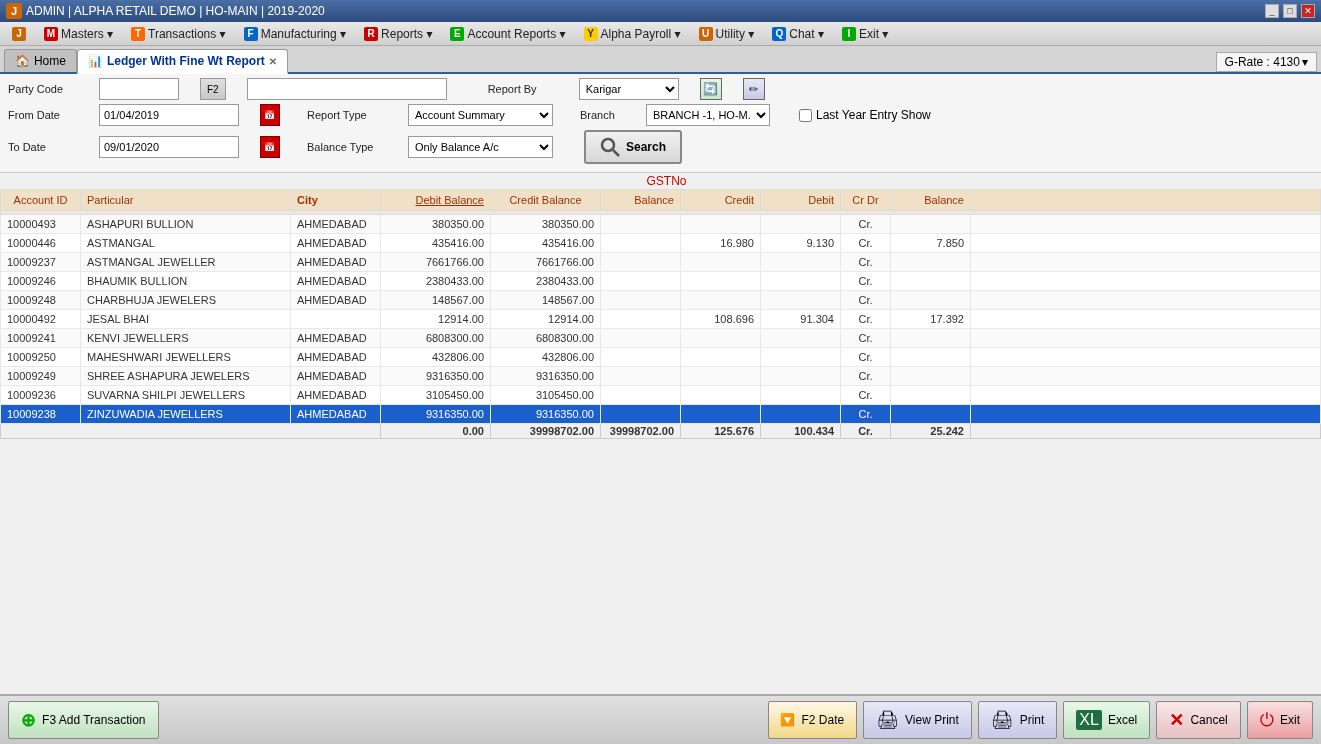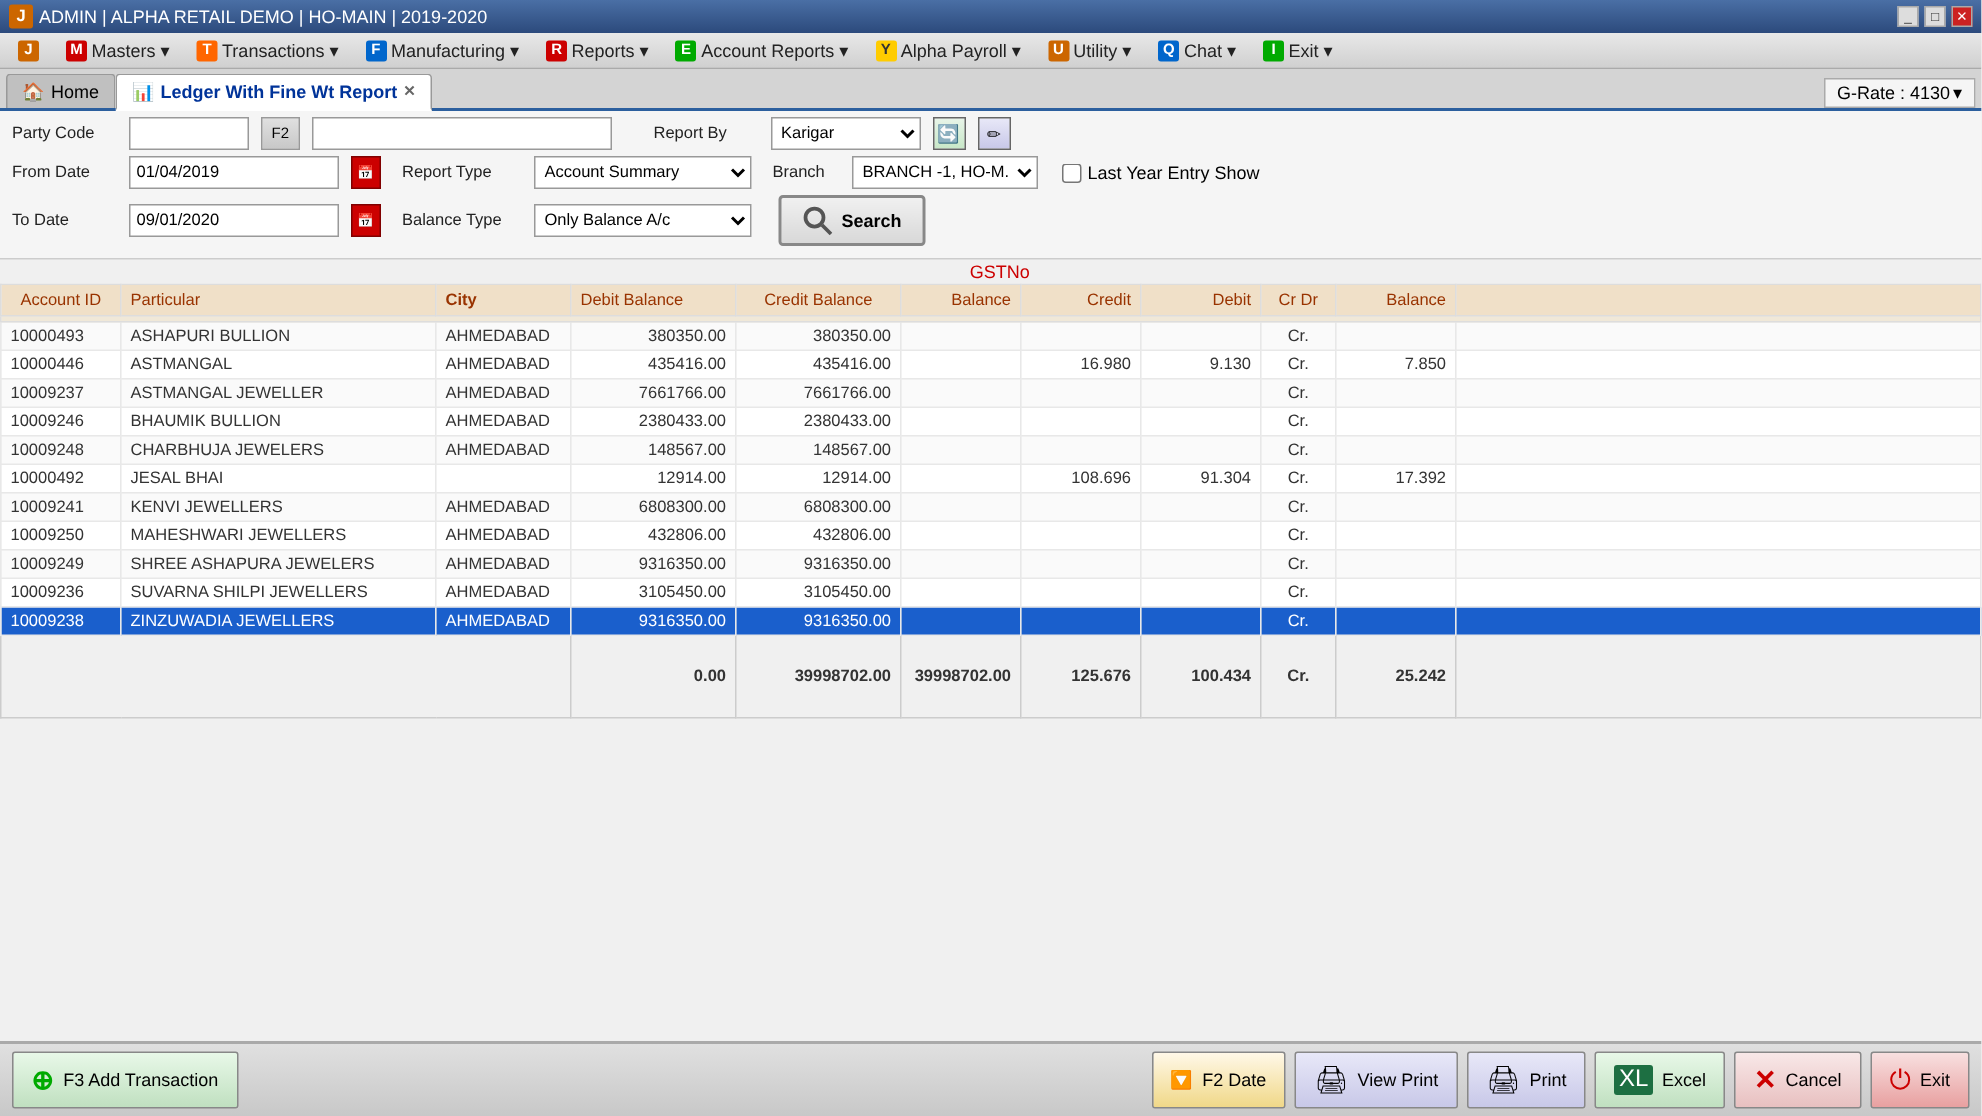--- a/index.html
+++ b/index.html
@@ -85,21 +85,21 @@
 
     
     .form-area {
       background: #f5f5f5;
       padding: 4px 8px;
       border-bottom: 1px solid #ccc;
     }
     .form-row {
       display: flex;
       align-items: center;
-      gap: 8px;
+      gap: 21px;
       margin-bottom: 4px;
     }
     .form-label { font-size: 11px; color: #222; min-width: 70px; }
     .form-input {
       height: 22px;
       border: 1px solid #999;
       padding: 0 4px;
       font-size: 11px;
       background: white;
     }
@@ -212,21 +212,21 @@
       font-size: 11px;
       color: #333;
       white-space: nowrap;
     }
     .data-cell.right { text-align: right; }
     .data-cell.center { text-align: center; }
 
     
     .summary-row { background: #f0f0f0; }
     .summary-cell {
-      padding: 21px 6px;
+      padding: 1px 6px;
       border: 1px solid #ccc;
       font-size: 11px;
       font-weight: bold;
       color: #333;
       text-align: right;
     }
 
     
     .footer {
       height: 50px;
@@ -399,21 +399,21 @@
     <span>GSTNo</span>
   </div>
 
   <div class="table-container">
     <table class="report-table">
       <thead>
         <tr class="header-col-row">
           <td class="header-col-cell" style="width:80px;text-align:center;">Account ID</td>
           <td class="header-col-cell" style="width:210px;">Particular</td>
           <td class="header-col-cell" style="width:90px;font-weight:bold;">City</td>
-          <td class="header-col-cell" style="width:110px;">Debit Balance</td>
+          <td class="header-col-cell" style="width:110px;text-align:right;text-decoration:underline;">Debit Balance</td>
           <td class="header-col-cell" style="width:110px;text-align:center;">Credit Balance</td>
           <td class="header-col-cell" style="width:80px;text-align:right;">Balance</td>
           <td class="header-col-cell" style="width:80px;text-align:right;">Credit</td>
           <td class="header-col-cell" style="width:80px;text-align:right;">Debit</td>
           <td class="header-col-cell" style="width:50px;text-align:center;">Cr Dr</td>
           <td class="header-col-cell" style="width:80px;text-align:right;">Balance</td>
           <td class="header-col-cell" style="flex:1;"></td>
         </tr>
         <tr>
           <td colspan="11" style="height:4px;background:#f0e8d8;border:1px solid #ddd;"></td>

